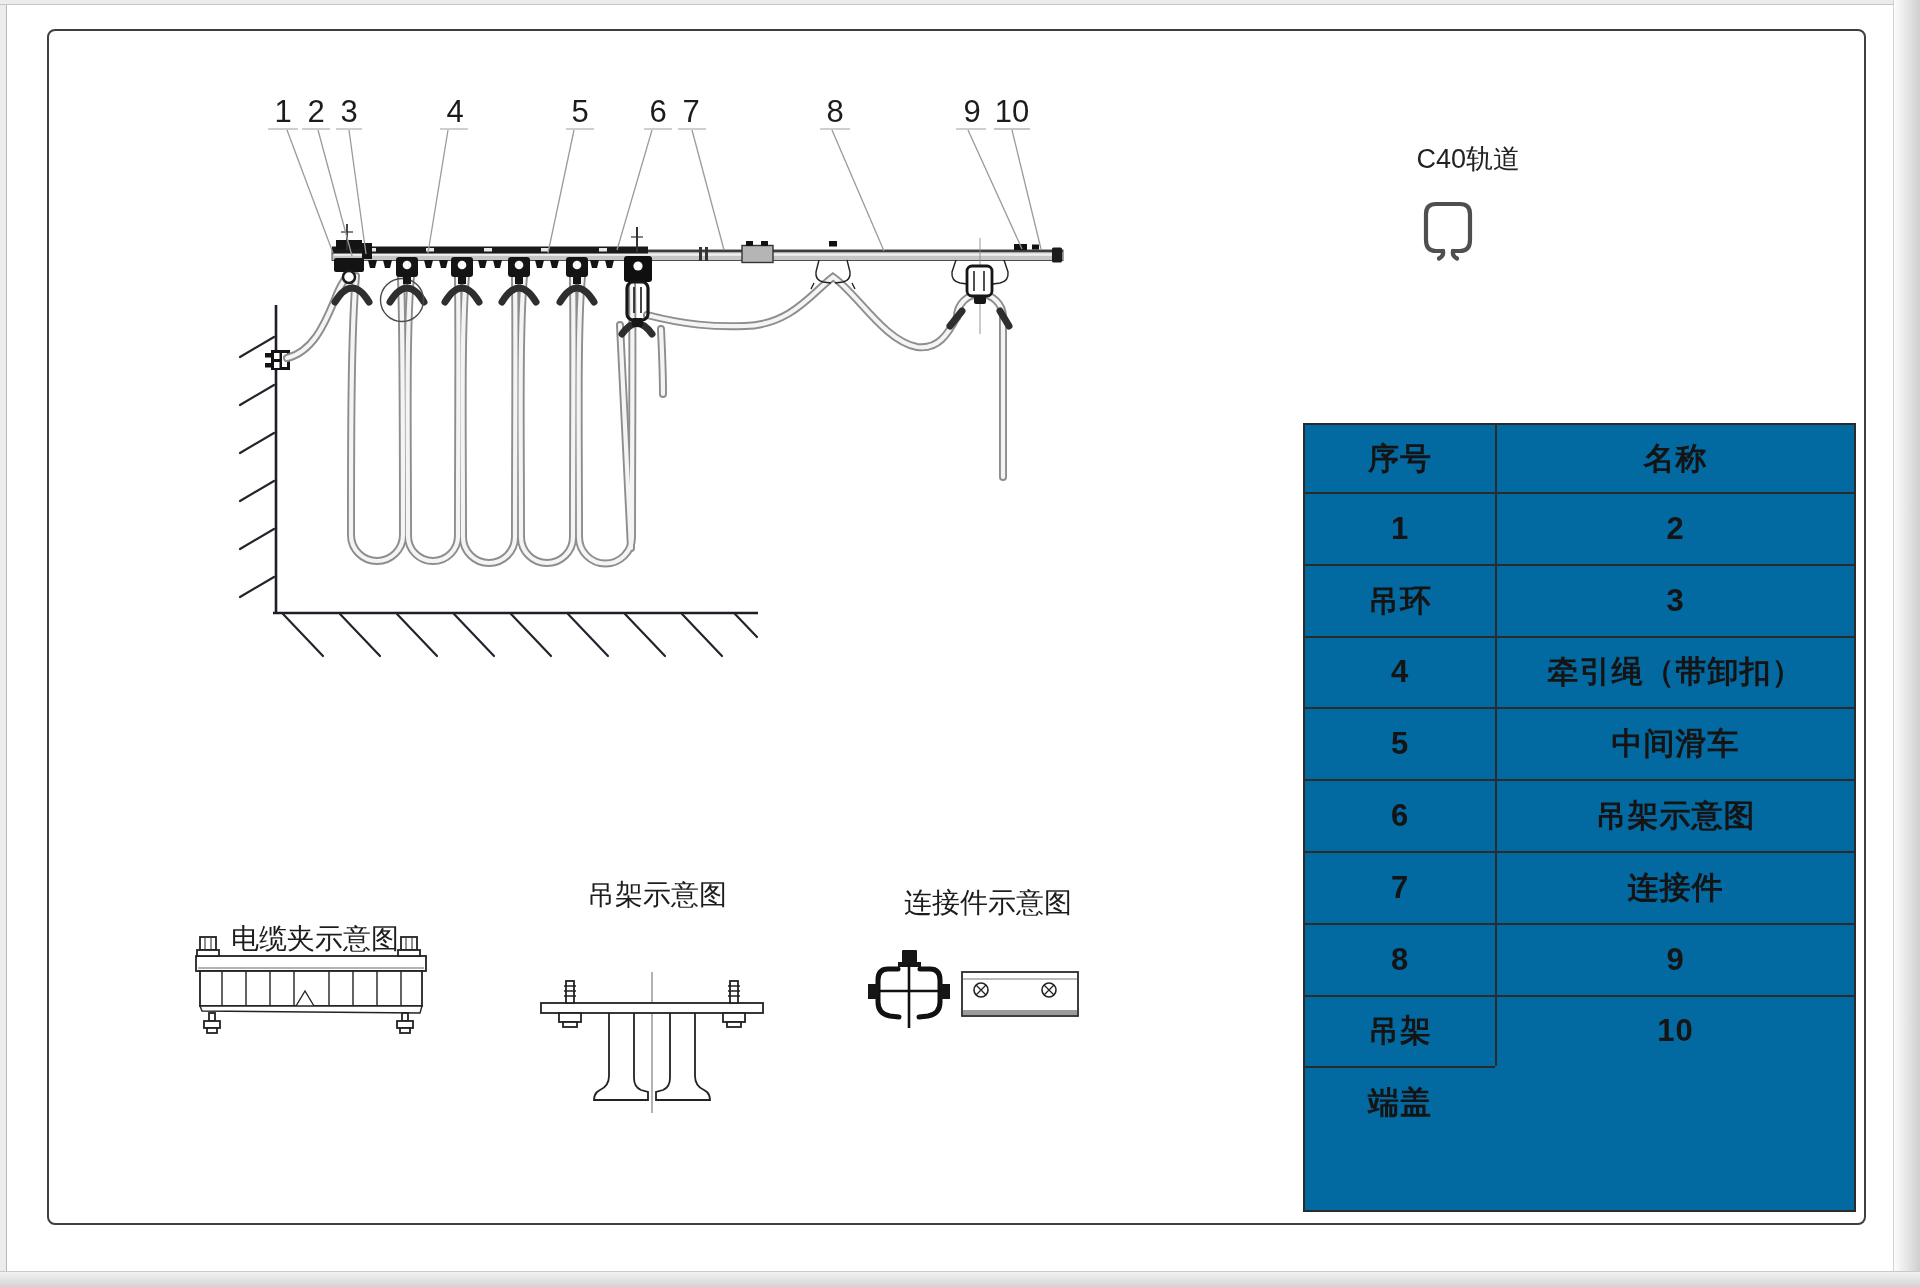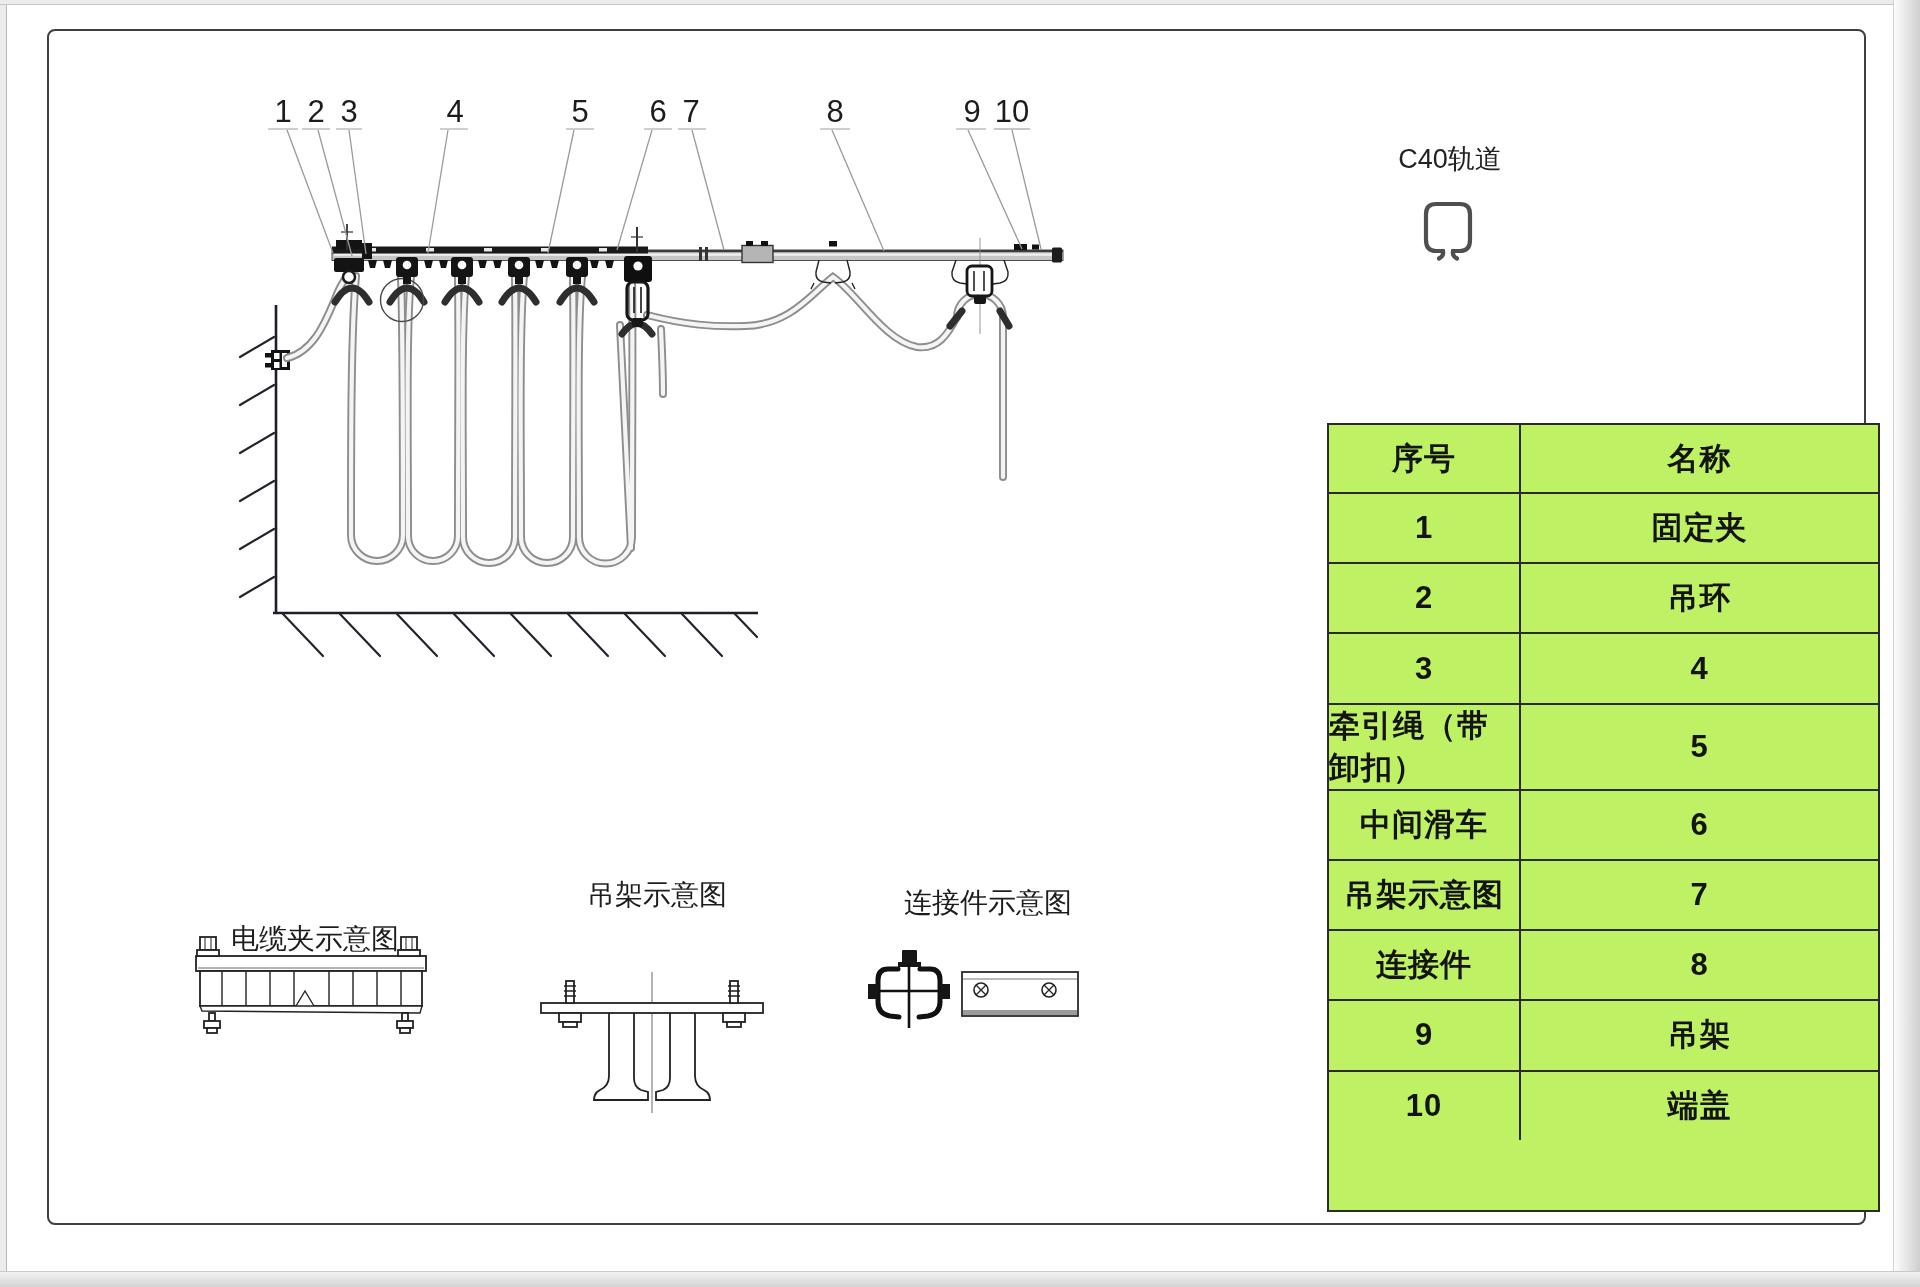--- a/index.html
+++ b/index.html
@@ -17,25 +17,25 @@
   .shoulder{fill:none;stroke:#2e2e2e;stroke-width:7;stroke-linecap:round;}
   .hatch{stroke:#22242e;stroke-width:2.2;stroke-linecap:round;}
   .wallline{stroke:#1d1f28;stroke-width:2.6;}
   .leader{stroke:#9a9a9a;stroke-width:1.3;fill:none;}
   .uline{stroke:#b3b3b3;stroke-width:1.3;}
   .callout{font:500 31px "Liberation Sans",sans-serif;fill:#1c1c1c;}
   .dline{stroke:#222;stroke-width:1.8;fill:#fff;}
   .thin{stroke:#222;stroke-width:1.4;fill:none;}
   .dlabel{position:absolute;transform:translateX(-50%);white-space:nowrap;
           font-size:28px;font-weight:500;color:#1d1d1d;}
-  .c40label{position:absolute;left:1380px;top:141px;width:140px;text-align:center;
+  .c40label{position:absolute;left:1380px;top:141px;width:140px;text-align:right;
             font-size:27px;font-weight:500;color:#222;}
   .parts{position:absolute;left:1303px;top:423px;width:553px;height:789px;
          display:grid;grid-template-columns:190px 1fr;grid-template-rows:67px repeat(10,1fr);
-         border:2.5px solid #2b2b2b;background:#bef264;box-sizing:border-box;margin-left:24px;}
+         border:2.5px solid #2b2b2b;background:#0369a1;box-sizing:border-box;}
   .parts>div{display:flex;align-items:center;justify-content:center;
              border-top:2px solid #2b2b2b;font-weight:700;font-size:31px;color:#141414;
              letter-spacing:1px;}
   .parts>div:nth-child(-n+2){border-top:none;}
   .parts>div:nth-child(even){border-left:2px solid #2b2b2b;}
 </style>
 </head>
 <body>
 
 <div class="edge-left"></div>
@@ -317,21 +317,20 @@
 
 <div class="c40label">C40轨道</div>
 <div class="dlabel" style="left:315px;top:920px;">电缆夹示意图</div>
 <div class="dlabel" style="left:657px;top:876px;">吊架示意图</div>
 <div class="dlabel" style="left:988px;top:884px;">连接件示意图</div>
 
 <div class="parts">
   <div>序号</div>
   <div>名称</div>
   <div>1</div>
-  <div>固定夹</div>
   <div>2</div>
   <div>吊环</div>
   <div>3</div>
   <div>4</div>
   <div>牵引绳（带卸扣）</div>
   <div>5</div>
   <div>中间滑车</div>
   <div>6</div>
   <div>吊架示意图</div>
   <div>7</div>

